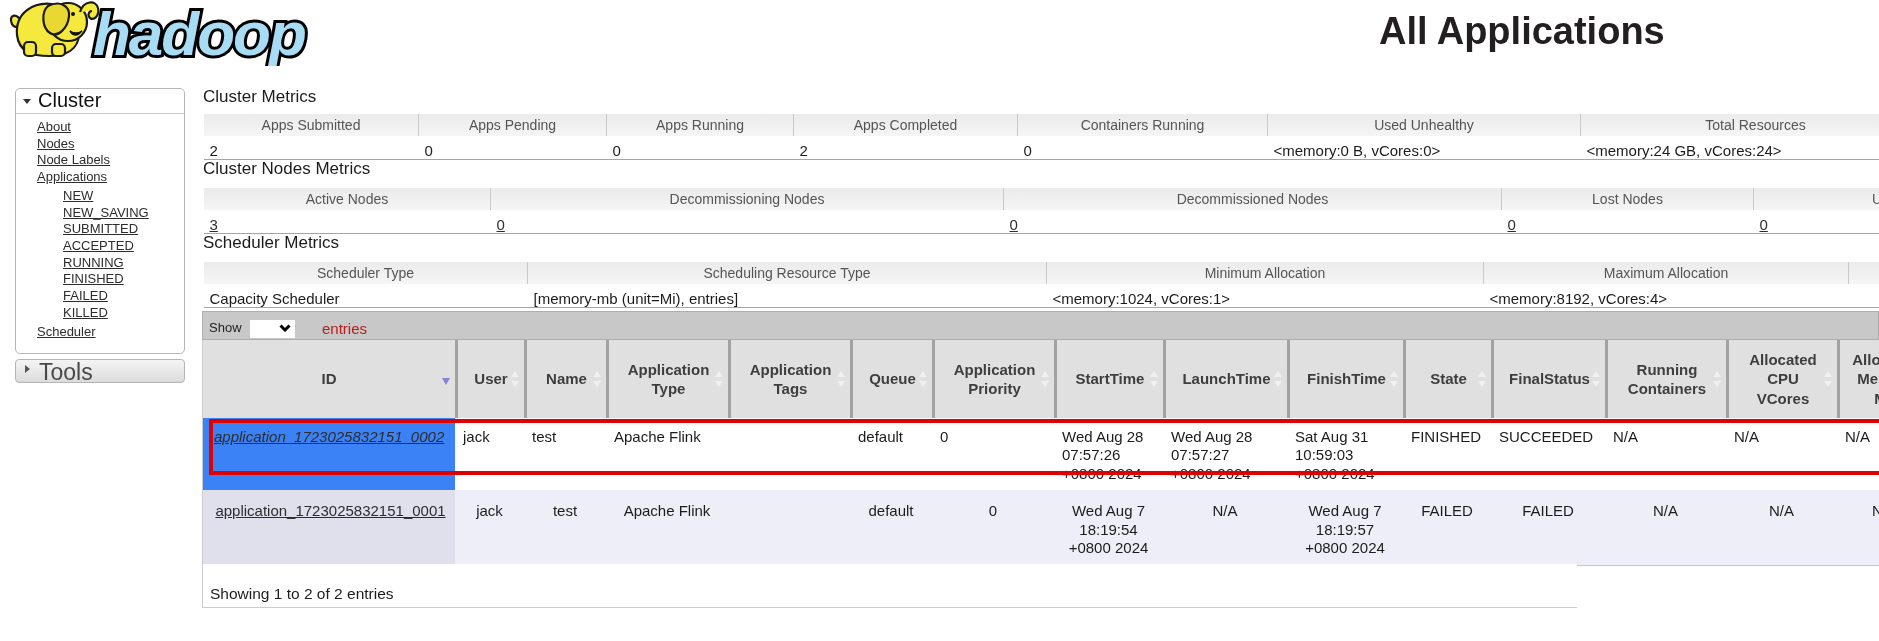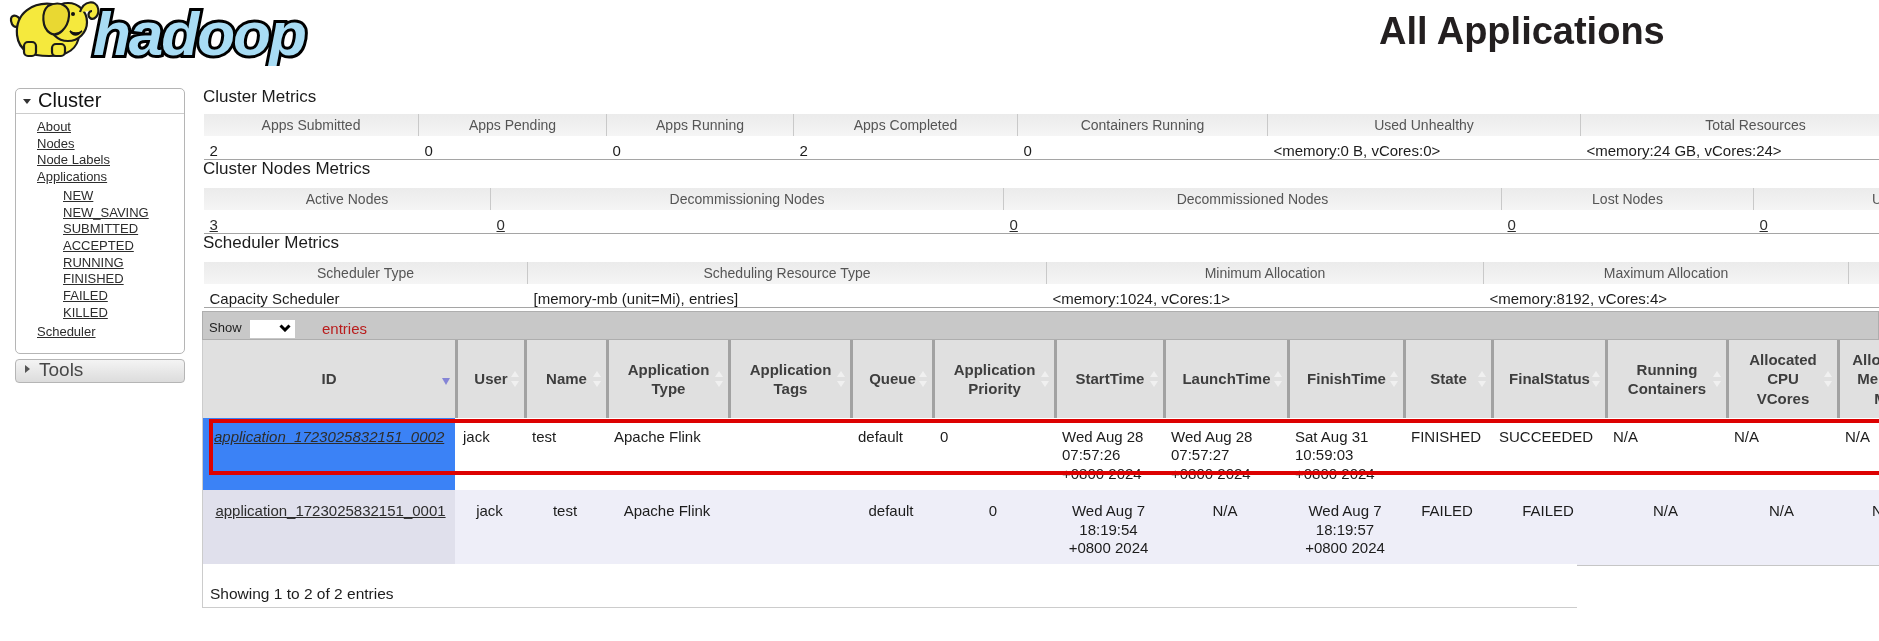--- a/index.html
+++ b/index.html
@@ -19,21 +19,21 @@
 #cbox ul { list-style:none; margin-top:5px; }
 #cbox li { line-height:16.65px; font-size:13px; }
 #cbox .l1 { padding-left:21px; }
 #cbox .l2 { padding-left:47px; }
 #cbox .gap { margin-top:2.5px; }
 #tbox { position:absolute; left:15px; top:359px; width:170px; height:24px;
   border:1px solid #b5b5b5; border-radius:4px;
   background:linear-gradient(180deg,#f4f4f4,#dcdcdc); position:absolute; }
 #tbox .tri { position:absolute; left:9px; top:5px; width:0; height:0;
   border-top:4.5px solid transparent; border-bottom:4.5px solid transparent; border-left:5.5px solid #555; }
-#tbox .txt { position:absolute; left:23px; top:-1px; font-size:19px; color:#484848; }
+#tbox .txt { position:absolute; left:23px; top:-1px; font-size:23px; color:#484848; }
 
 
 h2 { position:absolute; left:203px; font-size:17px; font-weight:normal; color:#1c1c1c; }
 
 
 table.m { position:absolute; left:204px; border-collapse:separate; border-spacing:0; table-layout:fixed; }
 table.m th { height:22px; font-size:14px; font-weight:normal; color:#555;
   background:linear-gradient(180deg,#ebebeb,#f5f5f5); border-right:1px solid #c9c9c9;
   text-align:center; vertical-align:middle; overflow:hidden; white-space:nowrap; }
 table.m th:last-child { border-right:none; }

